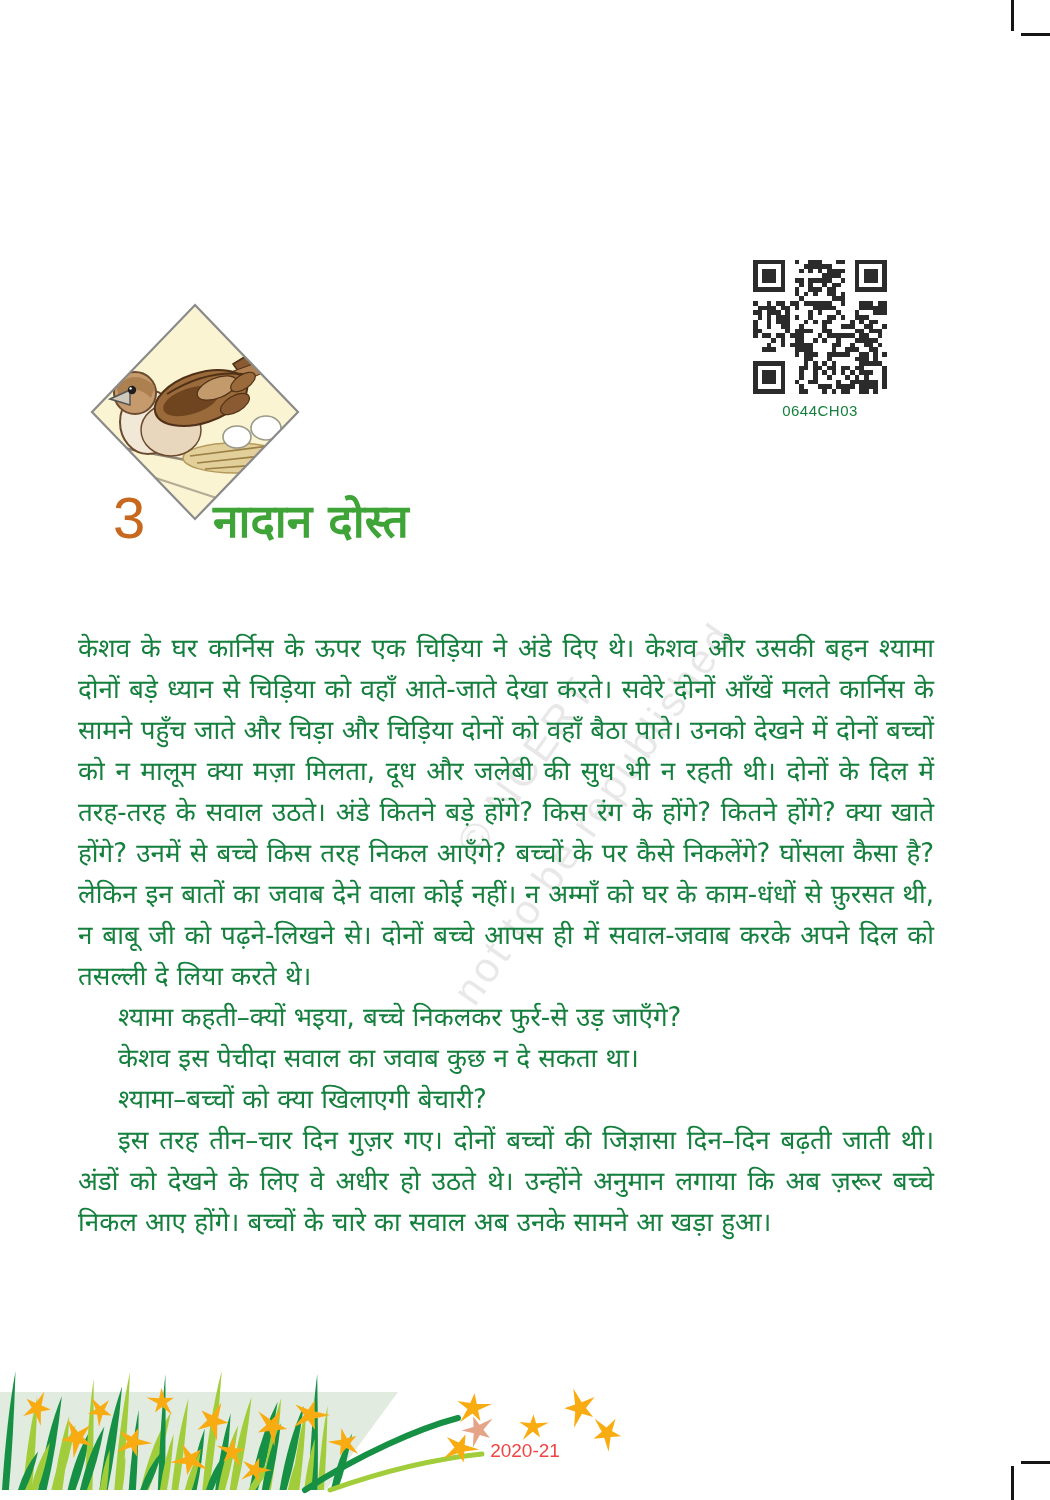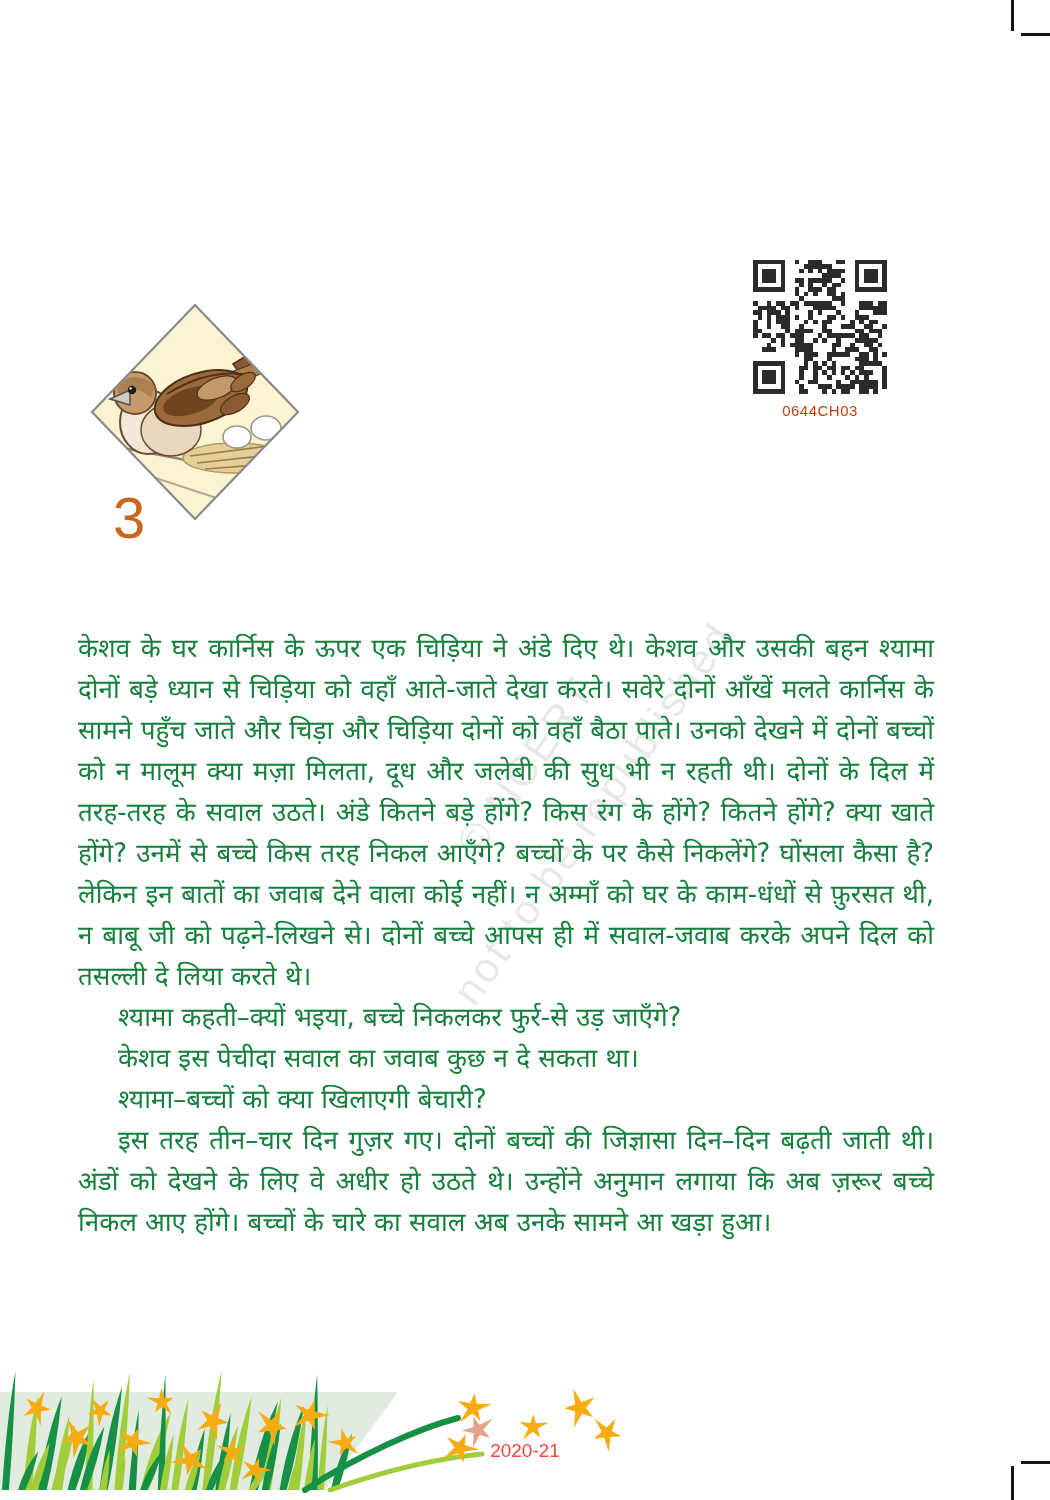--- a/index.html
+++ b/index.html
@@ -15,21 +15,21 @@
   .cm-tr-v{left:1011px;top:0;width:3px;height:31px;}
   .cm-tr-h{left:1021px;top:33px;width:29px;height:3px;}
   .cm-br-v{left:1011px;top:1466px;width:3px;height:34px;}
   .cm-br-h{left:1021px;top:1461px;width:29px;height:3px;}
 
   
   .qr-wrap{position:absolute;left:753px;top:258px;width:134px;}
   .qr-wrap svg{display:block;width:134px;height:137px;}
   .qr-label{
     margin-top:7px;text-align:center;
-    font-size:15px;letter-spacing:.5px;color:#c2410c;
+    font-size:15px;letter-spacing:.5px;color:#15803d;
     font-family:"Liberation Sans",sans-serif;
   }
 
   
   .diamond-art{position:absolute;left:85px;top:298px;width:220px;height:228px;}
 
   
   .chapter-number{
     position:absolute;left:113px;top:488px;
     font-size:58px;line-height:60px;font-weight:400;
@@ -435,20 +435,21 @@
         <ellipse cx="132" cy="90" rx="21" ry="10" fill="#c39a6b" stroke="#4f3118" stroke-width="1.2" transform="rotate(-22 132 90)"></ellipse>
         <ellipse cx="150" cy="106" rx="16" ry="8" fill="#8a5a33" stroke="#4f3118" stroke-width="1.2" transform="rotate(-30 150 106)"></ellipse>
         <ellipse cx="158" cy="84" rx="14" ry="7" fill="#9a6a3a" stroke="#4f3118" stroke-width="1.2" transform="rotate(-34 158 84)"></ellipse>
         <path d="M 82,96 Q 120,72 158,76" stroke="#4f3118" stroke-width="2" fill="none"></path>
       </g>
     </g>
     <polygon points="110,7 213,114 110,221 7,114" fill="none" stroke="#8a8a8a" stroke-width="2.2"></polygon>
   </svg>
 
   <div class="chapter-number" style="color: rgb(200, 104, 30);">3</div>
+  <div class="chapter-title" style="color: rgb(63, 164, 55);">नादान दोस्त</div>
 
   <div class="watermark">
     <span>© NCERT</span>
     <span>not to be republished</span>
   </div>
 
   <div class="story">
     <p>केशव के घर कार्निस के ऊपर एक चिड़िया ने अंडे दिए थे। केशव और उसकी बहन श्यामा दोनों बड़े ध्यान से चिड़िया को वहाँ आते-जाते देखा करते। सवेरे दोनों आँखें मलते कार्निस के सामने पहुँच जाते और चिड़ा और चिड़िया दोनों को वहाँ बैठा पाते। उनको देखने में दोनों बच्चों को न मालूम क्या मज़ा मिलता, दूध और जलेबी की सुध भी न रहती थी। दोनों के दिल में तरह-तरह के सवाल उठते। अंडे कितने बड़े होंगे? किस रंग के होंगे? कितने होंगे? क्या खाते होंगे? उनमें से बच्चे किस तरह निकल आएँगे? बच्चों के पर कैसे निकलेंगे? घोंसला कैसा है? लेकिन इन बातों का जवाब देने वाला कोई नहीं। न अम्माँ को घर के काम-धंधों से फ़ुरसत थी, न बाबू जी को पढ़ने-लिखने से। दोनों बच्चे आपस ही में सवाल-जवाब करके अपने दिल को तसल्ली दे लिया करते थे।</p>
     <p class="indent">श्यामा कहती–क्यों भइया, बच्चे निकलकर फुर्र-से उड़ जाएँगे?</p>
     <p class="indent">केशव इस पेचीदा सवाल का जवाब कुछ न दे सकता था।</p>

